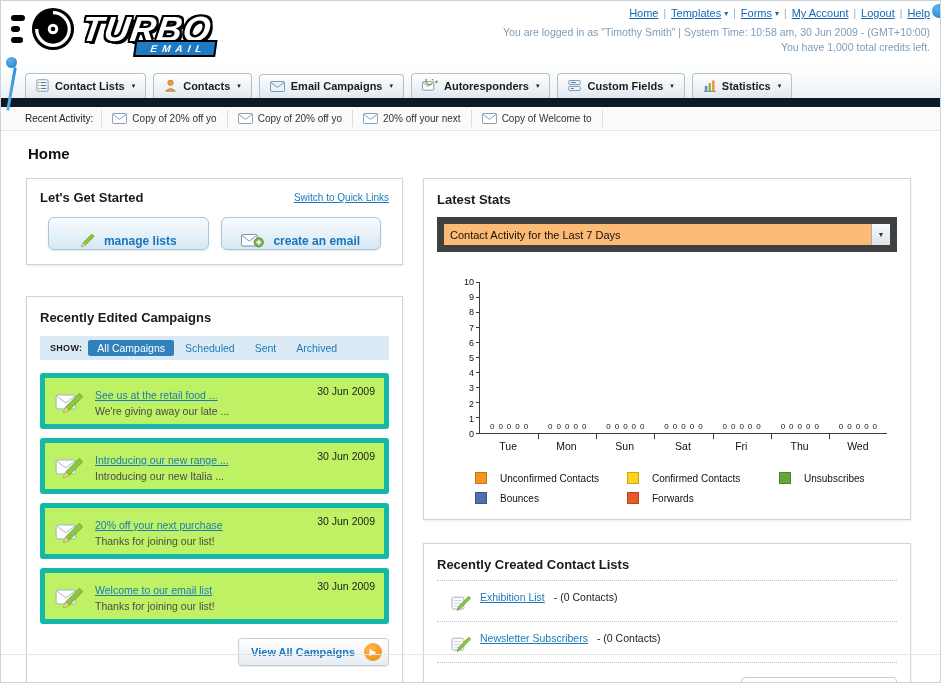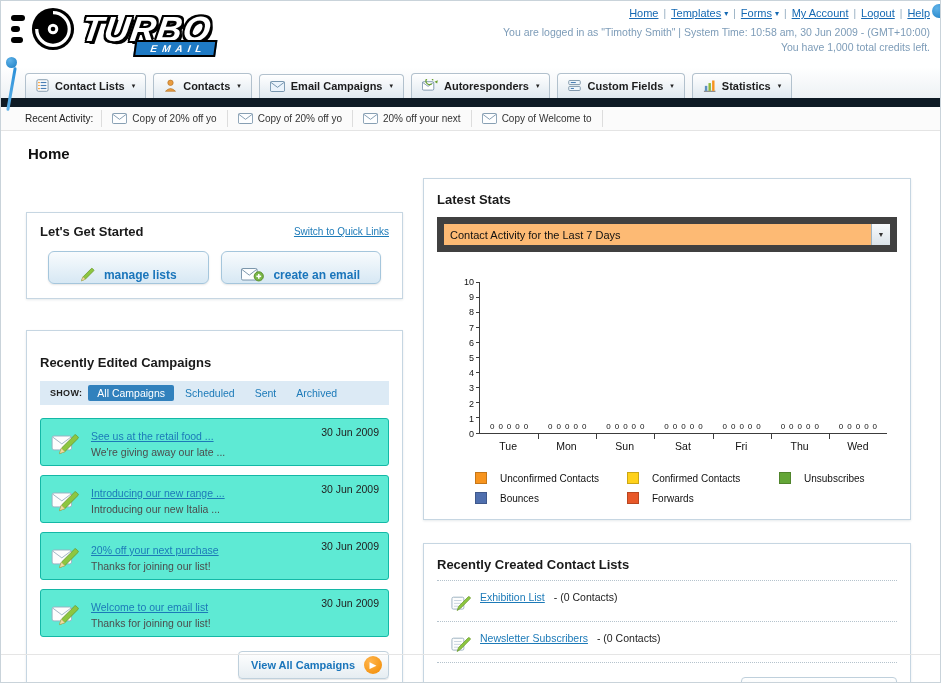--- a/index.html
+++ b/index.html
@@ -45,34 +45,34 @@
   
   .main{padding:10px 31px 0 25px;}
   .page-title{font-size:15px;font-weight:bold;color:#111;margin:4px 0 16px 2px;}
   .columns{display:flex;gap:20px;align-items:flex-start;}
   .col-left{width:377px;flex:none;}
   .col-right{width:488px;flex:none;}
   .panel{background:#fff;border:1px solid #c6d6e2;box-shadow:0 1px 2px rgba(60,90,110,0.12);box-sizing:border-box;}
   .panel-title{font-size:13px;font-weight:bold;color:#1a1a1a;}
 
   
-  .gs{padding:11px 13px 14px;margin-bottom:31px;margin-top:34px;}
+  .gs{padding:11px 13px 14px;margin-bottom:31px;}
   .gs-head{display:flex;justify-content:space-between;align-items:center;margin-bottom:12px;}
   .quick-link{font-size:10px;color:#1c7ab8;text-decoration:underline;}
   .gs-buttons{display:flex;gap:12px;padding:0 8px;}
   .gs-btn{flex:1;display:flex;align-items:flex-end;justify-content:center;gap:9px;height:33px;background:linear-gradient(#f8fbfd,#d7e8f4);border:1px solid #a5c6dc;border-radius:6px;font-family:inherit;font-size:12px;font-weight:bold;color:#1a75bb;cursor:pointer;box-shadow:0 1px 2px rgba(0,0,0,0.10);}
 
   
-  .camp{padding:22px 13px 16px;}
+  .camp{padding:11px 13px 16px;}
   .camp-filterbar{display:flex;align-items:center;background:#dceaf5;padding:4px 6px;margin:10px 0 13px;}
   .show-label{font-size:9px;font-weight:bold;color:#222;margin:0 6px 0 4px;letter-spacing:0.3px;}
   .camp-filters{display:flex;align-items:center;gap:2px;}
   .camp-filter{font-size:10.5px;color:#1c7ab8;padding:2px 9px;cursor:pointer;}
   .camp-filter.active{background:#3181bd;color:#fff;border-radius:2px;}
-  .camp-item{display:flex;gap:9px;border:1px solid #14b8a6;border-radius:3px;padding:7px 9px;margin-bottom:9px;cursor:pointer;background:#5eead4;}
+  .camp-item{display:flex;gap:9px;border:5px solid #14b8a6;border-radius:3px;padding:7px 9px;margin-bottom:9px;cursor:pointer;background:#bef264;}
   .camp-icon{flex:none;width:32px;}
   .camp-body{flex:1;min-width:0;}
   .camp-title{display:inline-block;font-size:10.5px;color:#1c7ab8;text-decoration:underline;margin-bottom:4px;}
   .camp-desc{font-size:10.5px;color:#4c4c4c;}
   .camp-date{font-size:10.5px;color:#222;white-space:nowrap;}
   .panel-actions{display:flex;justify-content:flex-end;margin-top:14px;}
   .btn-arrow{display:inline-flex;align-items:center;gap:9px;padding:4px 6px 4px 12px;background:linear-gradient(#ffffff,#e6edf2);border:1px solid #bfd0dc;border-radius:4px;font-family:inherit;font-size:11px;font-weight:bold;color:#1a75bb;cursor:pointer;box-shadow:0 1px 1px rgba(0,0,0,0.10);}
   .arrow-circle{width:18px;height:18px;border-radius:50%;background:radial-gradient(circle at 35% 30%,#ffb54d,#f18a00);color:#fff;font-size:9px;line-height:18px;text-align:center;flex:none;}
 
   

